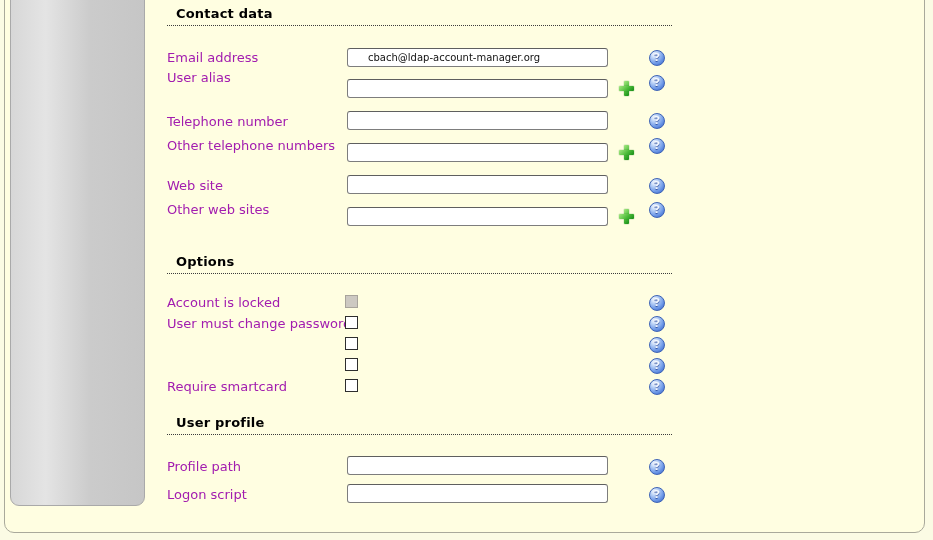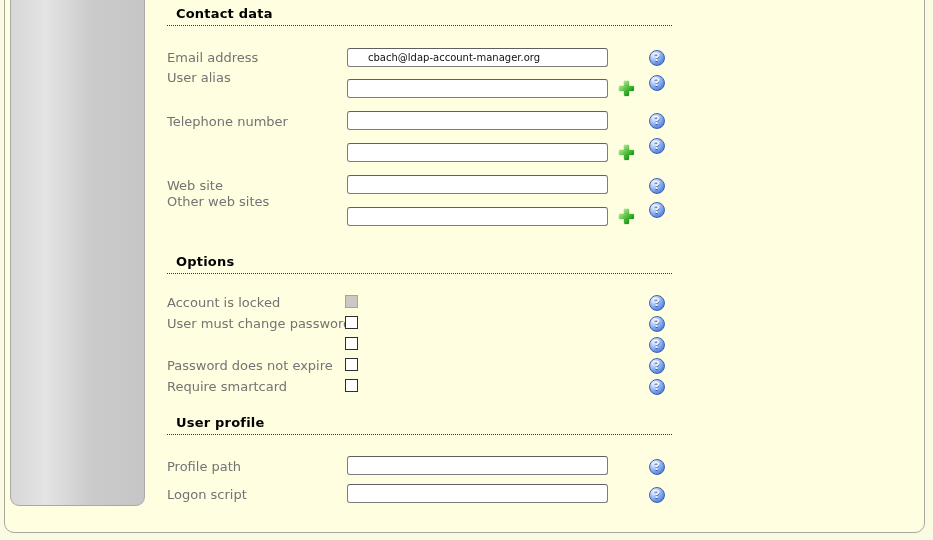--- a/index.html
+++ b/index.html
@@ -31,21 +31,21 @@
   .sec-head {
     position:absolute; left:0; width:505px;
     font-size:13px; font-weight:bold; color:#000;
     padding:0 0 4px 9px;
     border-bottom:1px dotted #3c3c3c;
     letter-spacing:.2px;
   }
 
   .lbl {
     position:absolute; left:0;
-    font-size:13px; color:#737373; white-space:nowrap; line-height:15px;
+    font-size:13px; color:#a21caf; white-space:nowrap; line-height:15px;
   }
 
   .ti {
     position:absolute; left:180px; width:261px; height:19px;
     background:#fff;
     border:1px solid #7d7d7d; border-top-color:#5f5f5f;
     border-radius:3px;
     font-family:"DejaVu Sans","Liberation Sans",sans-serif;
     font-size:10px; color:#111; padding:0 20px;
   }
@@ -99,47 +99,47 @@
 
   <label class="lbl" style="top:70px">User alias</label>
   <input class="ti" style="top: 79px;" type="text" value="">
   <span class="add" style="top:81px"></span>
   <span class="help" style="top:75px">?</span>
 
   <label class="lbl" style="top:114px">Telephone number</label>
   <input class="ti" style="top: 111px;" type="text" value="">
   <span class="help" style="top:113px">?</span>
 
+  <label class="lbl" style="top:138px">Other telephone numbers</label>
   <input class="ti" style="top: 143px;" type="text" value="">
   <span class="add" style="top:145px"></span>
   <span class="help" style="top:138px">?</span>
 
   <label class="lbl" style="top:178px">Web site</label>
   <input class="ti" style="top: 175px;" type="text" value="">
   <span class="help" style="top:178px">?</span>
 
-  <label class="lbl" style="top:194px">Other web sites</label>
+  <label class="lbl" style="top:202px">Other web sites</label>
   <input class="ti" style="top: 207px;" type="text" value="">
   <span class="add" style="top:209px"></span>
   <span class="help" style="top:202px">?</span>
 
   <div class="sec-head" style="top:254px">Options</div>
 
   <label class="lbl" style="top:295px">Account is locked</label>
   <input class="cb disabled" style="top: 295px;" type="checkbox" disabled="">
   <span class="help" style="top:295px">?</span>
 
   <label class="lbl" style="top:316px">User must change password</label>
   <input class="cb" style="top: 316px;" type="checkbox">
   <span class="help" style="top:316px">?</span>
 
   <input class="cb" style="top: 337px;" type="checkbox">
   <span class="help" style="top:337px">?</span>
 
-  <label class="lbl" style="top:358px">Password does not expire</label>
   <input class="cb" style="top: 358px;" type="checkbox">
   <span class="help" style="top:358px">?</span>
 
   <label class="lbl" style="top:379px">Require smartcard</label>
   <input class="cb" style="top: 379px;" type="checkbox">
   <span class="help" style="top:379px">?</span>
 
   <div class="sec-head" style="top:415px">User profile</div>
 
   <label class="lbl" style="top:459px">Profile path</label>

